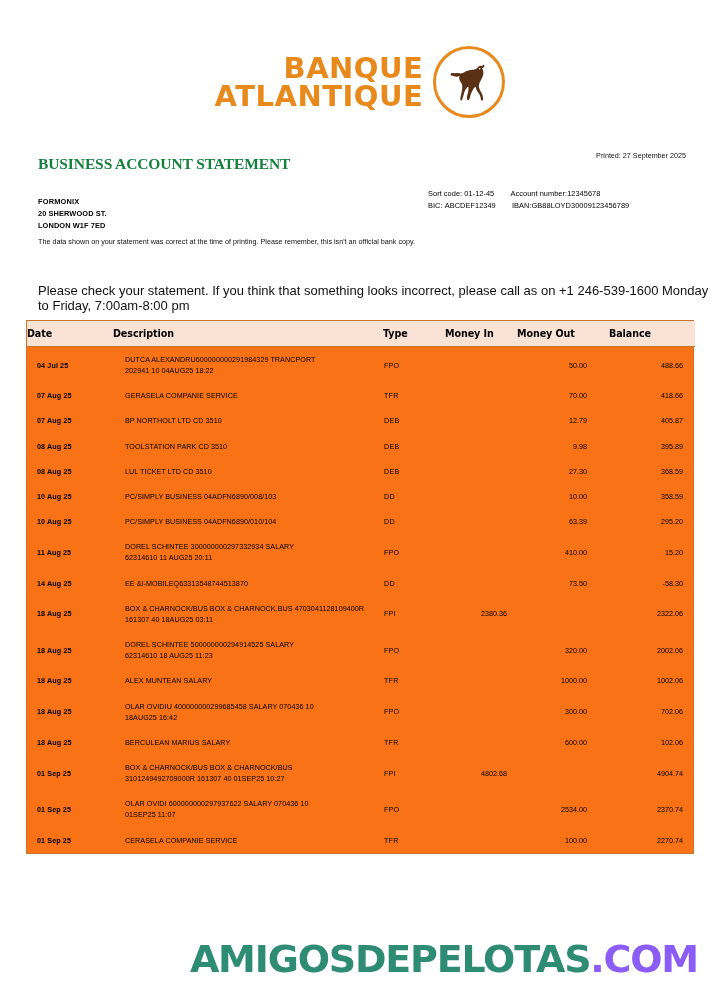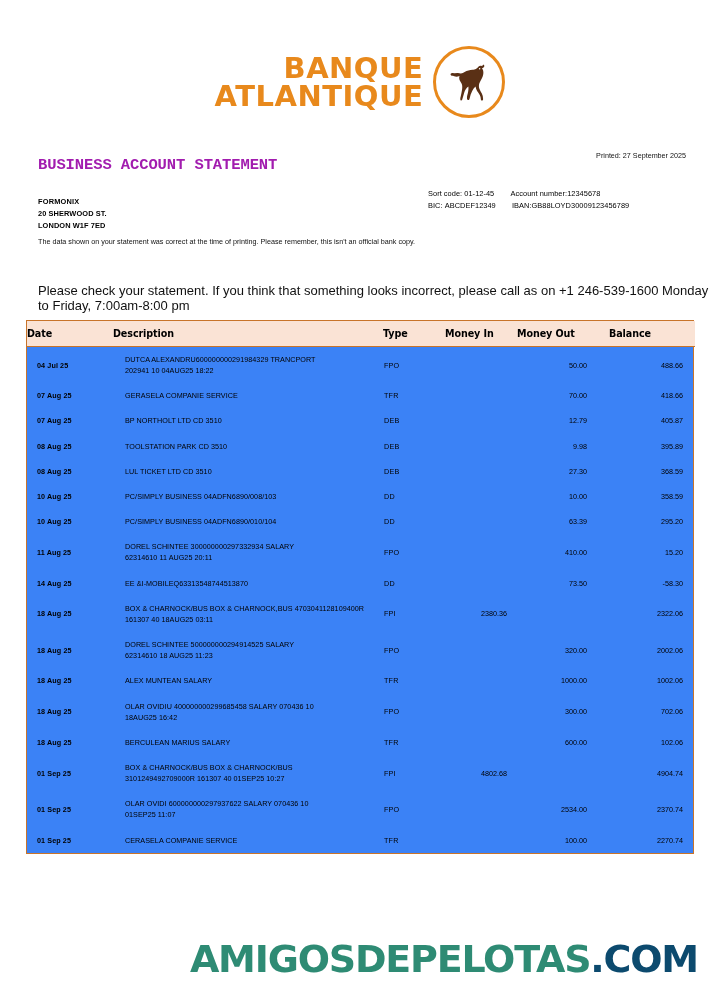--- a/index.html
+++ b/index.html
@@ -60,25 +60,25 @@
   .logo-mark svg { display:block; }
 
   
   .title-row {
     position: absolute;
     left: 38px;
     top: 155px;
     width: 648px;
   }
   .doc-title {
-    font-family: Liberation Mono, monospace;
+    font-family: Liberation Serif, serif;
     font-weight: bold;
     font-size: 15.5px;
     letter-spacing: -0.1px;
-    color: #a21caf;
+    color: #15803d;
     display: inline-block;
   }
   .printed {
     position: absolute;
     right: 0;
     top: -4px;
     font-size: 7.2px;
     color: #111;
     white-space: nowrap;
   }
@@ -126,21 +126,21 @@
   }
 
   
   .table-wrap {
     position: absolute;
     left: 26px;
     top: 320px;
     width: 668px;
     border: 1.5px solid #C8742A;
     box-sizing: border-box;
-    background: #3b82f6;
+    background: #f97316;
   }
   table.txn {
     width: 100%;
     border-collapse: collapse;
     table-layout: fixed;
   }
   table.txn thead th {
     background: #FAE3D5;
     border-bottom: 1.5px solid #C8742A;
     font-family: "DejaVu Sans", sans-serif;
@@ -191,21 +191,21 @@
     right: 22px;
     bottom: 22px;
     font-family: "DejaVu Sans", sans-serif;
     font-weight: bold;
     font-size: 38px;
     letter-spacing: -1.2px;
     line-height: 1;
     white-space: nowrap;
   }
   .wm-a { color: #2E8B74; text-align: right; }
-  .wm-b { color: #0c4a6e; }
+  .wm-b { color: #8b5cf6; }
 </style>
 </head>
 <body>
 
 <div class="masthead">
   <div class="logo-wrap">
     <div class="logo-words">
       <span>BANQUE</span>
       <span>ATLANTIQUE</span>
     </div>

